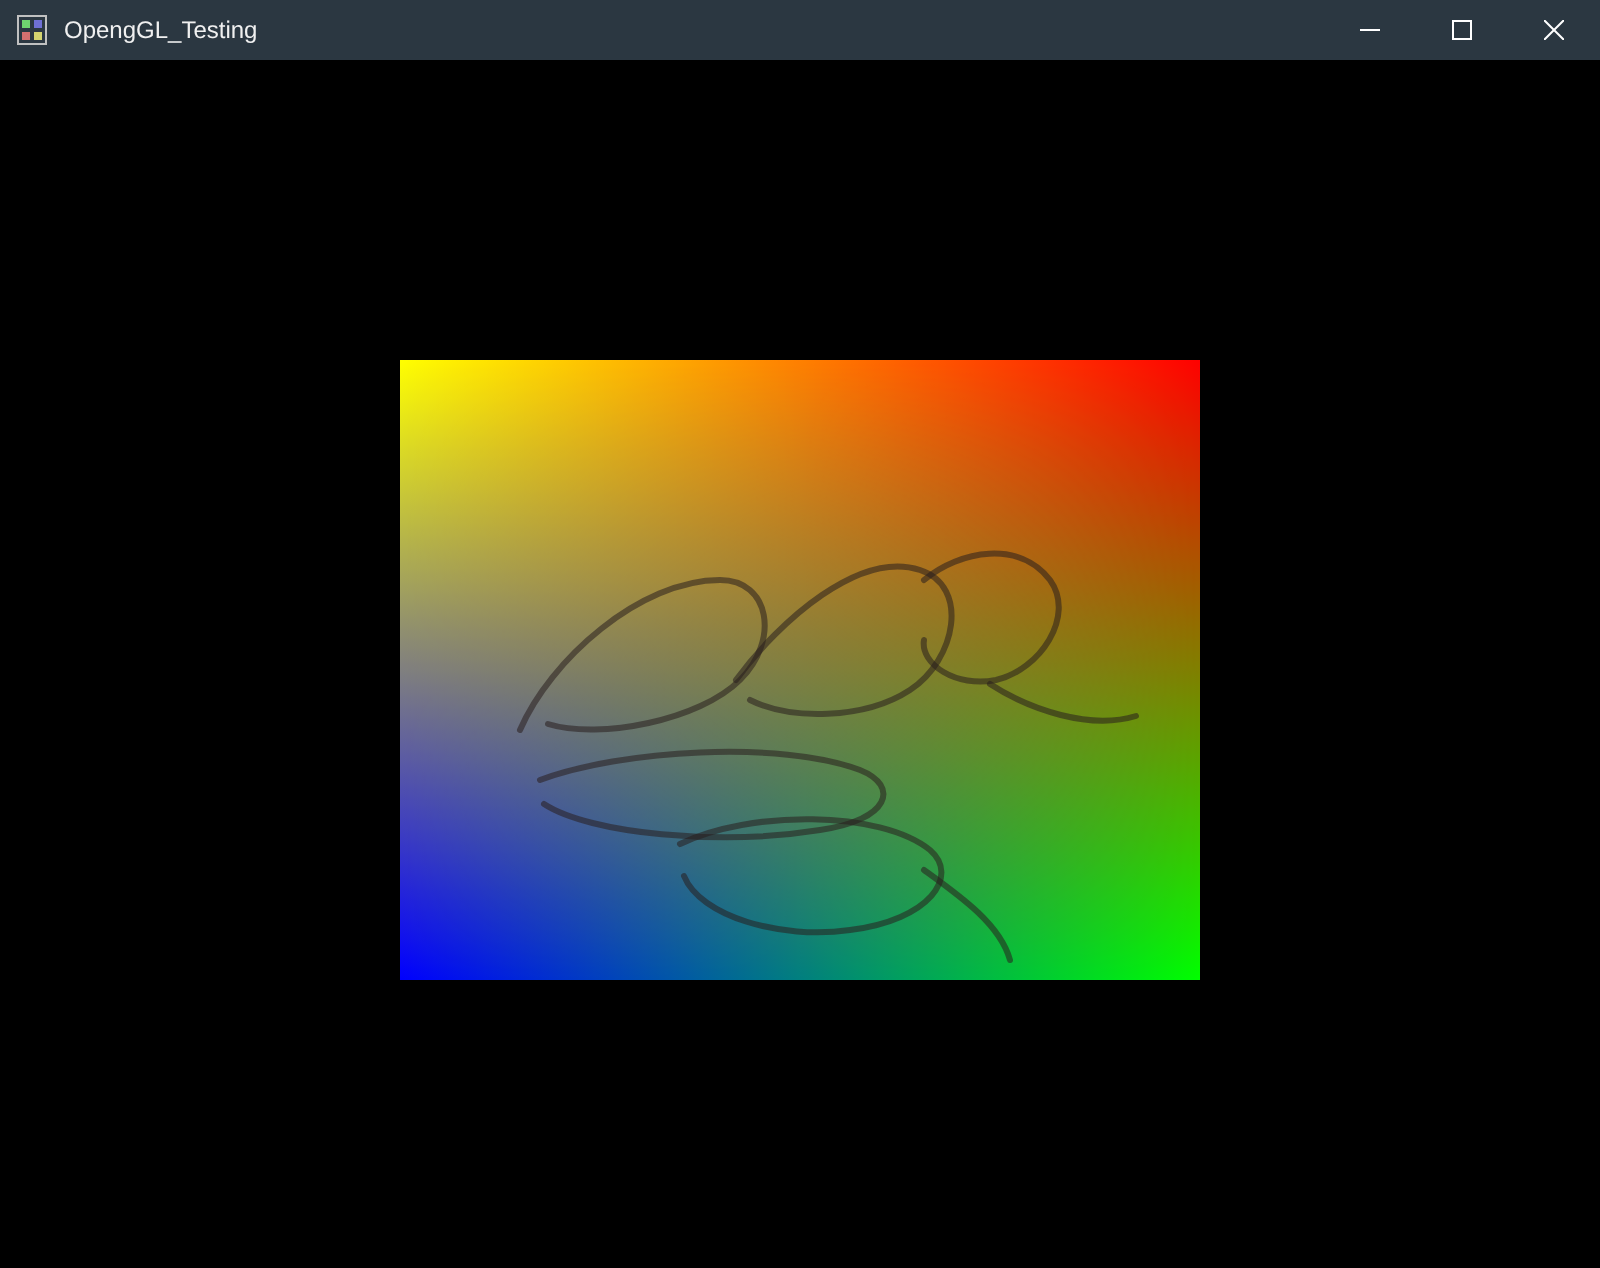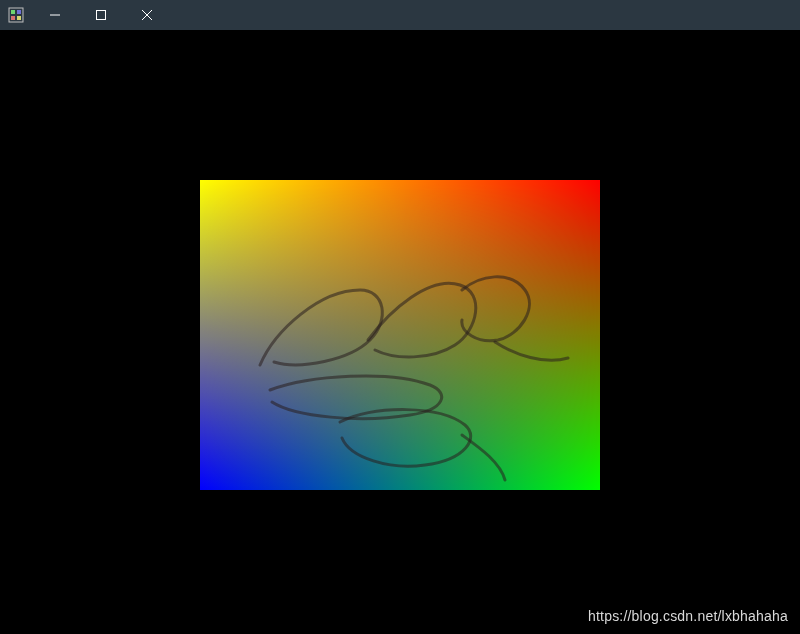--- a/index.html
+++ b/index.html
@@ -74,20 +74,21 @@
 <div class="titlebar">
   <span class="app-icon">
     <svg width="16" height="16" viewBox="0 0 16 16">
       <rect x="1" y="1" width="14" height="14" fill="none" stroke="#c0c0c0" stroke-width="1"></rect>
       <rect x="3" y="3" width="4" height="4" fill="#6fd46f"></rect>
       <rect x="9" y="3" width="4" height="4" fill="#6f6fd4"></rect>
       <rect x="3" y="9" width="4" height="4" fill="#d46f6f"></rect>
       <rect x="9" y="9" width="4" height="4" fill="#d4d46f"></rect>
     </svg>
   </span>
+  <span class="title-text">OpengGL_Testing</span>
   <div class="win-controls">
     <div class="win-btn">
       <svg width="10" height="10" viewBox="0 0 10 10">
           <line x1="0" y1="5" x2="10" y2="5" stroke="#fff" stroke-width="1"></line>
         </svg>
     </div>
     <div class="win-btn">
       <svg width="10" height="10" viewBox="0 0 10 10">
           <rect x="0.5" y="0.5" width="9" height="9" fill="none" stroke="#fff" stroke-width="1"></rect>
         </svg>
@@ -125,14 +126,13 @@
     <g fill="none" stroke="rgba(40,30,30,0.55)" stroke-width="3" stroke-linecap="round" stroke-linejoin="round">
       <path d="M 60 185 C 75 150, 120 110, 160 110 C 185 110, 190 140, 170 160 C 150 180, 100 190, 74 182"></path>
       <path d="M 168 160 C 190 130, 230 95, 260 105 C 285 113, 278 150, 255 165 C 232 180, 195 180, 175 170"></path>
       <path d="M 262 110 C 280 95, 310 90, 325 110 C 338 128, 320 155, 298 160 C 278 164, 260 152, 262 140"></path>
       <path d="M 295 162 C 315 175, 345 185, 368 178"></path>
       <path d="M 70 210 C 110 195, 190 190, 230 205 C 250 213, 245 230, 210 235 C 160 243, 95 237, 72 222"></path>
       <path d="M 140 242 C 175 225, 240 225, 265 245 C 280 258, 265 280, 225 285 C 190 290, 150 278, 142 258"></path>
       <path d="M 262 255 C 280 268, 300 282, 305 300"></path>
     </g>
   </svg>
-  <div class="watermark">https://blog.csdn.net/lxbhahaha</div>
 </div>
 
 </body></html>

